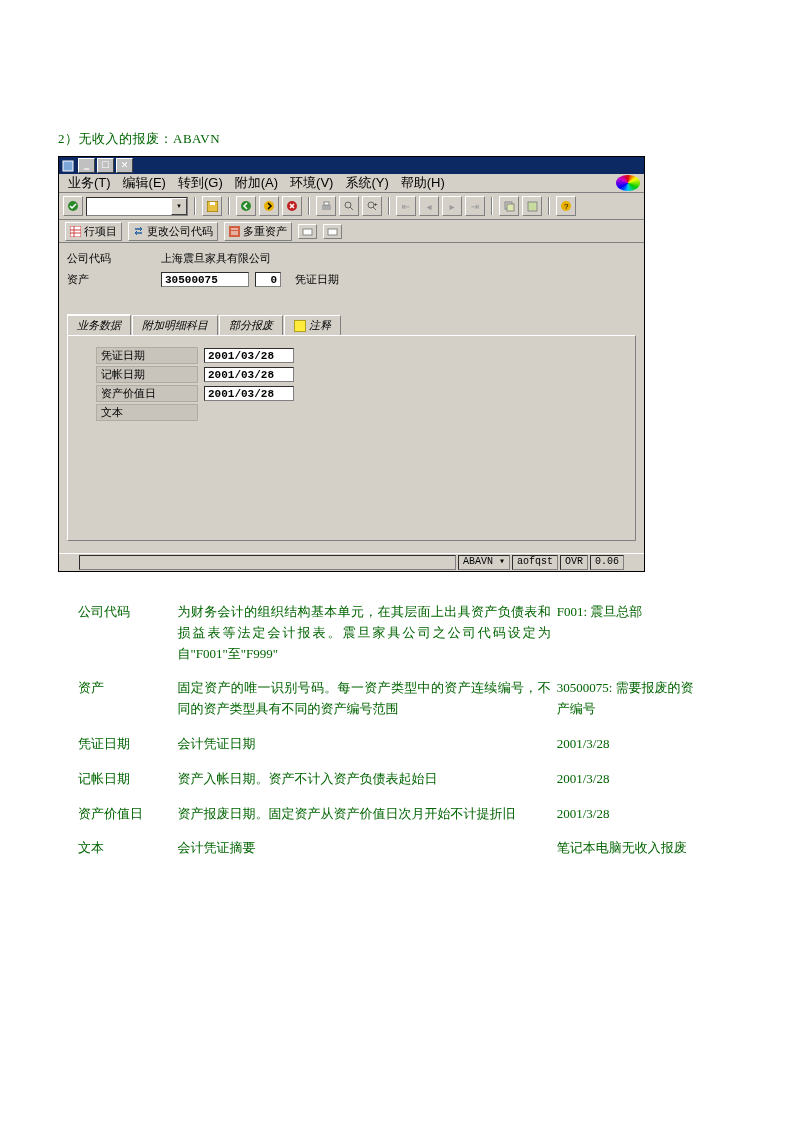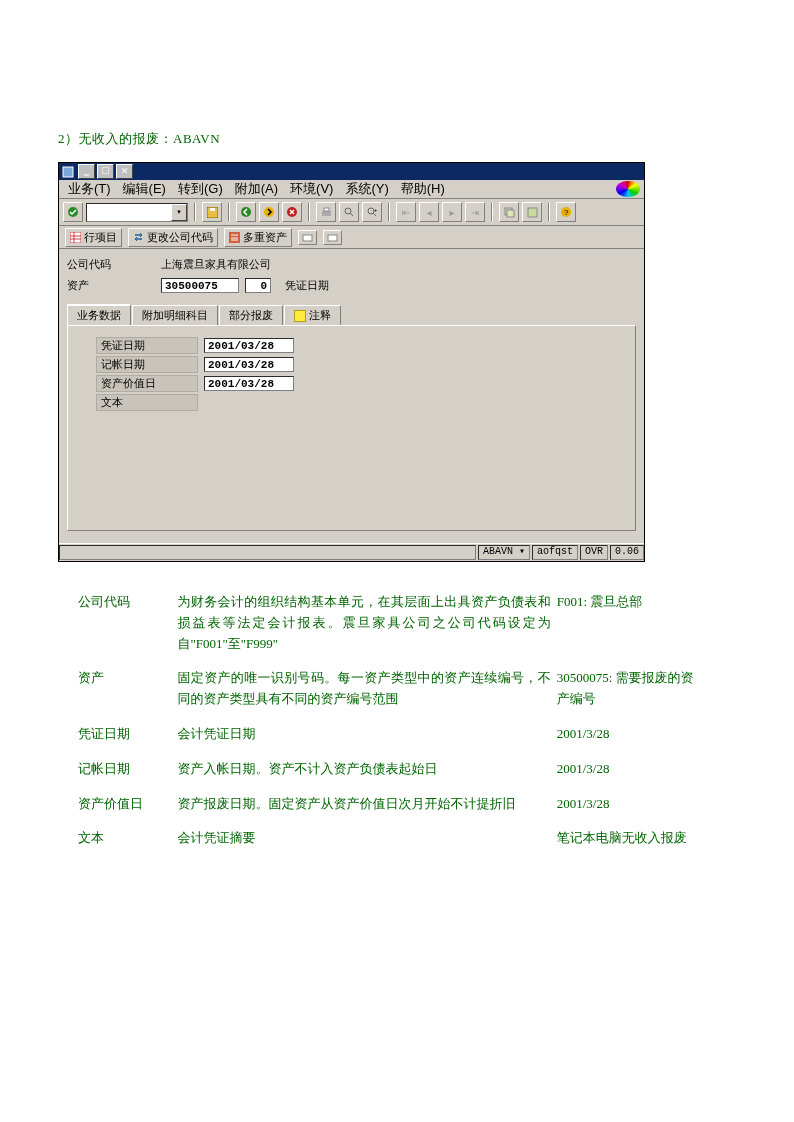--- a/index.html
+++ b/index.html
@@ -1,17 +1,17 @@
 <!DOCTYPE html>
 <html><head>
 <meta charset="utf-8">
 <style>
   body{margin:0;background:#fff;font-family:"SimSun","NSimSun","Songti SC",serif;font-size:12.5px;color:#000;}
   .page{width:794px;height:1122px;position:relative;padding:130px 60px 0 58px;box-sizing:border-box;}
-  .heading-line{color:#006400;font-size:13px;margin:0 0 14px 0;letter-spacing:0.5px;}
+  .heading-line{color:#006400;font-size:13px;margin:0 0 8px 0;letter-spacing:0.5px;}
   
   .sap-window{width:585px;margin-left:0;border:1px solid #000;font-family:"Microsoft Sans Serif",Tahoma,Arial,sans-serif;font-size:11px;}
   .titlebar{background:linear-gradient(#0d2963,#0d2963);color:#fff;height:17px;line-height:17px;display:flex;align-items:center;padding:0 2px;}
   .titlebar .ticon{width:14px;height:14px;margin-right:3px;display:inline-flex;align-items:center;justify-content:center;}
   .titlebar .title{flex:1;font-size:11px;}
   .winbtns{display:flex;gap:2px;}
   .winbtn{width:15px;height:13px;background:#c0c0c0;border:1px solid #fff;border-right-color:#404040;border-bottom-color:#404040;display:flex;align-items:center;justify-content:center;font-size:9px;}
   .menubar{background:#d4d0c8;height:18px;display:flex;align-items:center;padding:0 4px;gap:2px;border-bottom:1px solid #808080;}
   .menubar span{padding:1px 5px;font-size:13px;}
   .toolbar{background:#d4d0c8;height:26px;display:flex;align-items:center;padding:0 4px;gap:3px;border-bottom:1px solid #808080;}
@@ -19,28 +19,28 @@
   .tbtn{width:18px;height:18px;border:1px solid #fff;border-right-color:#808080;border-bottom-color:#808080;display:flex;align-items:center;justify-content:center;font-size:10px;background:#d4d0c8;}
   .combo{width:100px;height:17px;background:#fff;border:1px inset #808080;display:flex;align-items:center;}
   .combo .arrow{margin-left:auto;width:14px;height:15px;background:#d4d0c8;border:1px solid #fff;border-right-color:#404040;border-bottom-color:#404040;font-size:7px;display:flex;align-items:center;justify-content:center;}
   .apptoolbar{background:#d4d0c8;height:22px;display:flex;align-items:center;padding:0 6px;gap:6px;border-bottom:1px solid #808080;font-size:11px;}
   .appbtn{padding:1px 4px;border:1px solid #fff;border-right-color:#808080;border-bottom-color:#808080;display:inline-flex;align-items:center;gap:3px;}
   .small-icon{width:11px;height:11px;display:inline-block;}
   .client{background:#d4d0c8;padding:6px 8px 12px 8px;}
   .field-row{display:flex;align-items:center;height:19px;margin-bottom:2px;}
   .field-row .lbl{width:94px;font-size:11px;}
   .inp{background:#fff;border:1px inset #808080;height:15px;font-family:"Courier New",monospace;font-size:11px;font-weight:bold;padding:0 3px;box-sizing:border-box;}
-  .tabstrip{display:flex;align-items:flex-end;margin-top:10px;height:20px;}
+  .tabstrip{display:flex;align-items:flex-end;margin-top:26px;height:20px;font-style:italic;}
   .tab{border:1px solid #fff;border-bottom:none;border-right-color:#808080;padding:2px 9px;background:#d4d0c8;font-size:11px;margin-right:1px;}
   .tab.active{border-top:2px solid #fff;position:relative;z-index:2;}
   .tab.notes{display:inline-flex;align-items:center;gap:3px;}
   .tabpanel{border:1px solid #fff;border-right-color:#808080;border-bottom-color:#808080;padding:10px 16px 14px 28px;min-height:180px;background:#d4d0c8;}
   .tabpanel .field-row .lbl{width:96px;background:#c8c4bc;border:1px solid #b0aca4;height:15px;line-height:15px;padding-left:4px;font-size:11px;}
   .tabpanel .field-row{margin-bottom:0;}
-  .statusbar{height:17px;background:#d4d0c8;border-top:1px solid #fff;display:flex;align-items:center;font-size:10px;padding:0 0;}
+  .statusbar{height:17px;background:#d4d0c8;border-top:1px solid #fff;display:flex;align-items:center;font-size:10px;padding:0 20px;}
   .status-cell{border:1px inset #808080;height:13px;line-height:12px;padding:0 4px;margin-left:2px;font-family:"Courier New",monospace;font-size:10px;}
   .status-spacer{flex:1;border:1px inset #808080;height:13px;}
   
   .expl{margin:24px 0 0 20px;width:630px;border-collapse:collapse;font-size:13px;color:#006400;font-family:"SimSun","NSimSun",serif;line-height:1.6;}
   .expl td{vertical-align:top;padding:6px 6px 8px 0;}
   .expl .c1{width:90px;}
   .expl .c2{width:360px;text-align:justify;}
   .expl .c3{width:140px;}
   .footer-line{color:#006400;font-size:13px;margin:8px 0 0 0;}
   .yellow-note{width:10px;height:10px;background:#ffeb3b;border:1px solid #b0a020;display:inline-block;}
@@ -197,21 +197,21 @@
         </span>
     </div>
 
     <div class="client">
       <div class="field-row">
         <span class="lbl">公司代码</span>
         <span style="font-size:11px;">上海震旦家具有限公司</span>
       </div>
       <div class="field-row">
         <span class="lbl">资产</span>
-        <input class="inp" style="width: 78px;" value="30500075">
+        <input class="inp" style="width: 88px;" value="30500075">
         <input class="inp" style="width: 26px; margin-left: 6px; text-align: right;" value="0">
         <span style="margin-left:14px;font-size:11px;">凭证日期</span>
       </div>
 
       <div class="tabstrip">
         <span class="tab active">业务数据</span>
         <span class="tab">附加明细科目</span>
         <span class="tab">部分报废</span>
         <span class="tab notes">
           <span class="yellow-note"></span>

